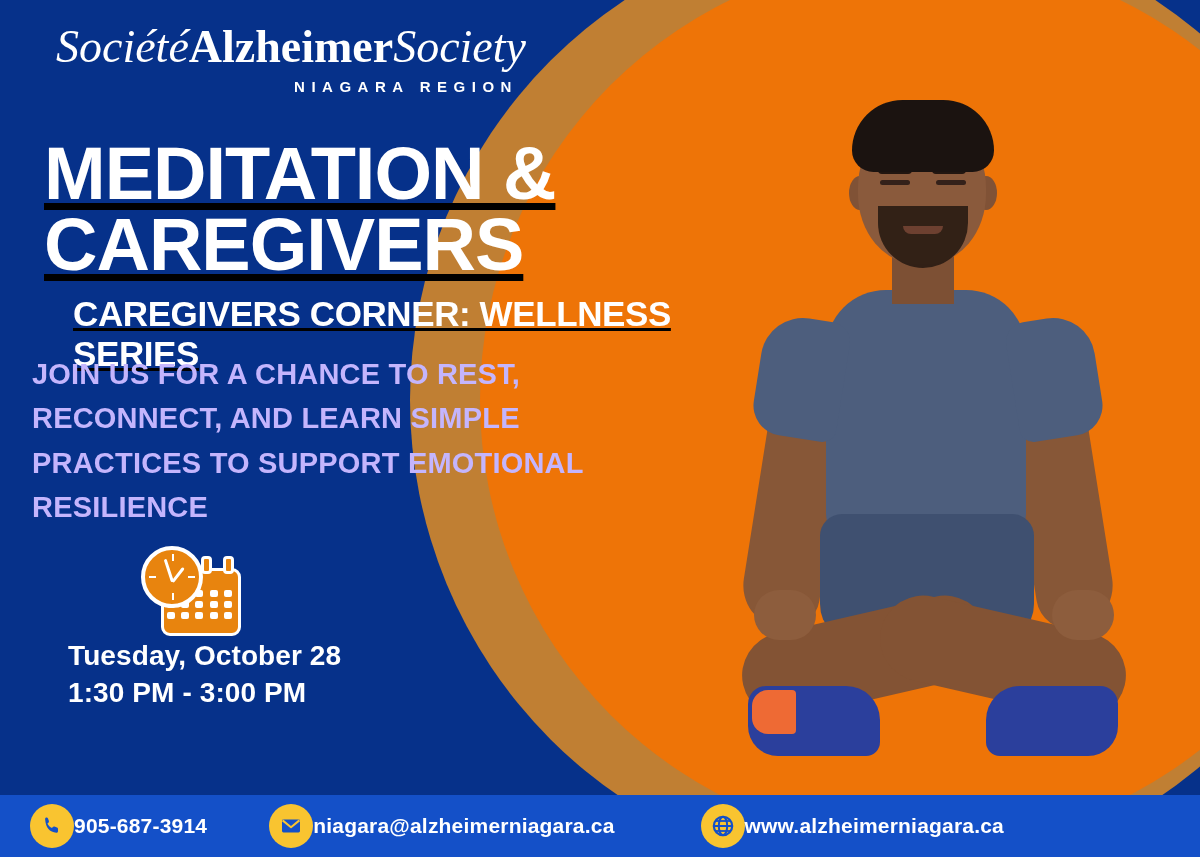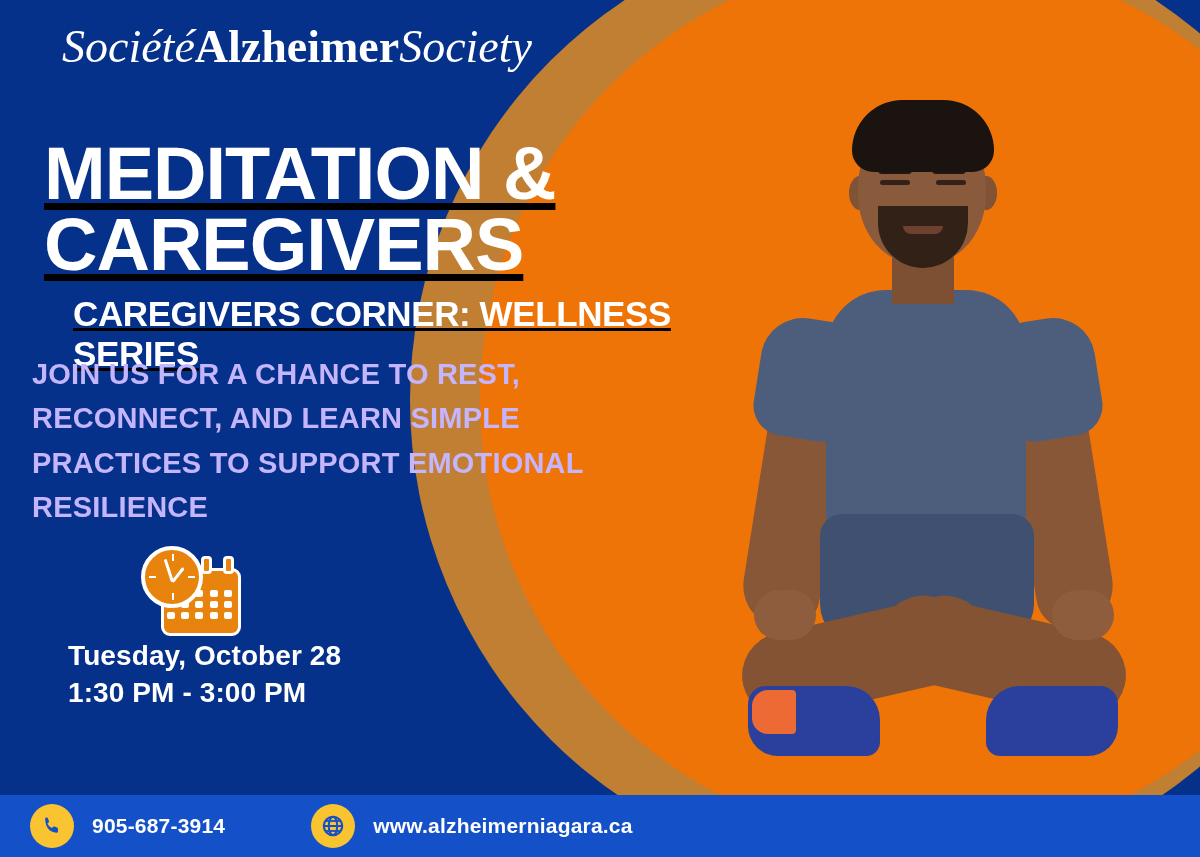--- a/index.html
+++ b/index.html
@@ -161,21 +161,21 @@
     position:absolute;
     left:52px; top:596px;
     width:44px; height:44px;
     background:#ee6a34;
     border-radius:16px 4px 4px 16px;
   }
 
   
   .logo {
     position:absolute;
-    left:62px; top:22px;
+    left:56px; top:22px;
     width:560px;
   }
   .logo-main {
     color:#ffffff;
     font-size:46px;
     line-height:1.05;
     white-space:nowrap;
   }
   .logo-main .it { font-family:"Liberation Serif", serif; font-style:italic; font-weight:400; }
   .logo-main .bd { font-family:"Liberation Serif", serif; font-weight:700; font-style:normal; }
@@ -336,21 +336,21 @@
     border-radius:50%;
     display:flex;
     align-items:center;
     justify-content:center;
     flex:0 0 auto;
   }
   .c-text {
     color:#ffffff;
     font-size:21px;
     font-weight:700;
-    margin-left:18px;
+    margin-left:0;
     letter-spacing:0.2px;
     white-space:nowrap;
   }
 </style>
 </head>
 <body>
 
 <div class="poster">
 
   <div class="ring-outer"></div>
@@ -378,20 +378,21 @@
     <div class="p-mouth"></div>
     <div class="p-brow-l"></div>
     <div class="p-brow-r"></div>
     <div class="p-eye-l"></div>
     <div class="p-eye-r"></div>
     <div class="p-hair"></div>
   </div>
 
   <div class="logo">
     <div class="logo-main"><span class="it">Société</span><span class="bd">Alzheimer</span><span class="it">Society</span></div>
+    <div class="logo-sub">NIAGARA REGION</div>
   </div>
 
   <div class="headline">
     <div class="title-line">MEDITATION &amp;</div>
     <div class="title-line">CAREGIVERS</div>
     <div class="subtitle">CAREGIVERS CORNER: WELLNESS SERIES</div>
   </div>
 
   <div class="blurb">JOIN US FOR A CHANCE TO REST, RECONNECT, AND LEARN SIMPLE PRACTICES TO SUPPORT EMOTIONAL RESILIENCE</div>
 
@@ -438,20 +439,29 @@
 
     <div class="contact c-phone">
       <div class="c-ico">
         <svg width="24" height="24" viewBox="0 0 24 24" aria-hidden="true">
           <path d="M6.6 3.5c.7 0 1.2.4 1.4 1l.9 2.6c.2.6 0 1.2-.5 1.6l-1 .8c1 2 2.6 3.6 4.6 4.6l.8-1c.4-.5 1-.7 1.6-.5l2.6.9c.6.2 1 .8 1 1.4v2.4c0 .9-.7 1.6-1.6 1.5C9.6 18.2 5.8 14.4 5.1 5.1 5 4.2 5.7 3.5 6.6 3.5z" fill="#1450c8"></path>
         </svg>
       </div>
       <div class="c-text">905-687-3914</div>
     </div>
 
+    <div class="contact c-mail">
+      <div class="c-ico">
+        <svg width="26" height="26" viewBox="0 0 26 26" aria-hidden="true">
+          <rect x="4" y="6.5" width="18" height="13" rx="1.4" fill="#1450c8"></rect>
+          <path d="M4.6 7.4 13 14.2l8.4-6.8" fill="none" stroke="#f9c430" stroke-width="2" stroke-linejoin="round"></path>
+        </svg>
+      </div>
+      <div class="c-text">niagara@alzheimerniagara.ca</div>
+    </div>
 
     <div class="contact c-web">
       <div class="c-ico">
         <svg width="26" height="26" viewBox="0 0 26 26" aria-hidden="true">
           <circle cx="13" cy="13" r="9.2" fill="none" stroke="#1450c8" stroke-width="2.2"></circle>
           <ellipse cx="13" cy="13" rx="4.2" ry="9.2" fill="none" stroke="#1450c8" stroke-width="2"></ellipse>
           <line x1="3.8" y1="13" x2="22.2" y2="13" stroke="#1450c8" stroke-width="2"></line>
           <line x1="5.6" y1="8" x2="20.4" y2="8" stroke="#1450c8" stroke-width="1.8"></line>
           <line x1="5.6" y1="18" x2="20.4" y2="18" stroke="#1450c8" stroke-width="1.8"></line>
         </svg>

